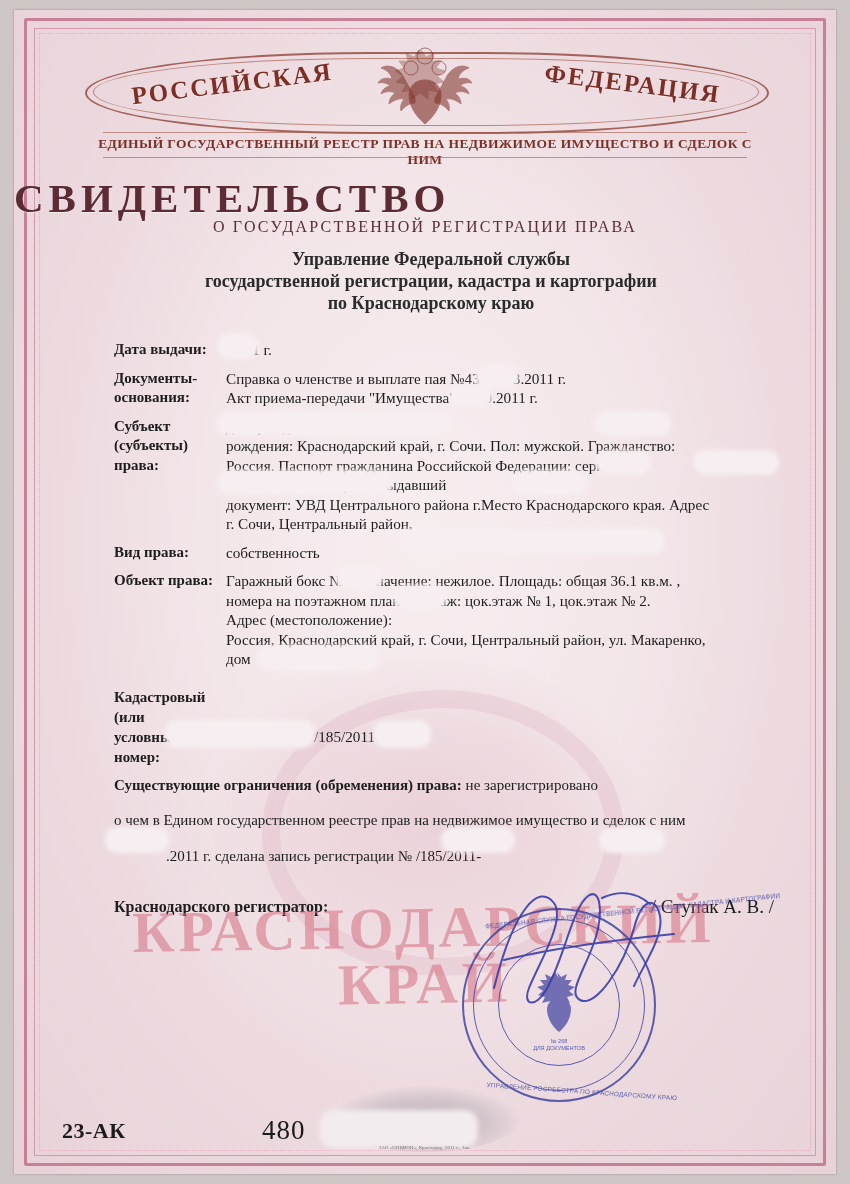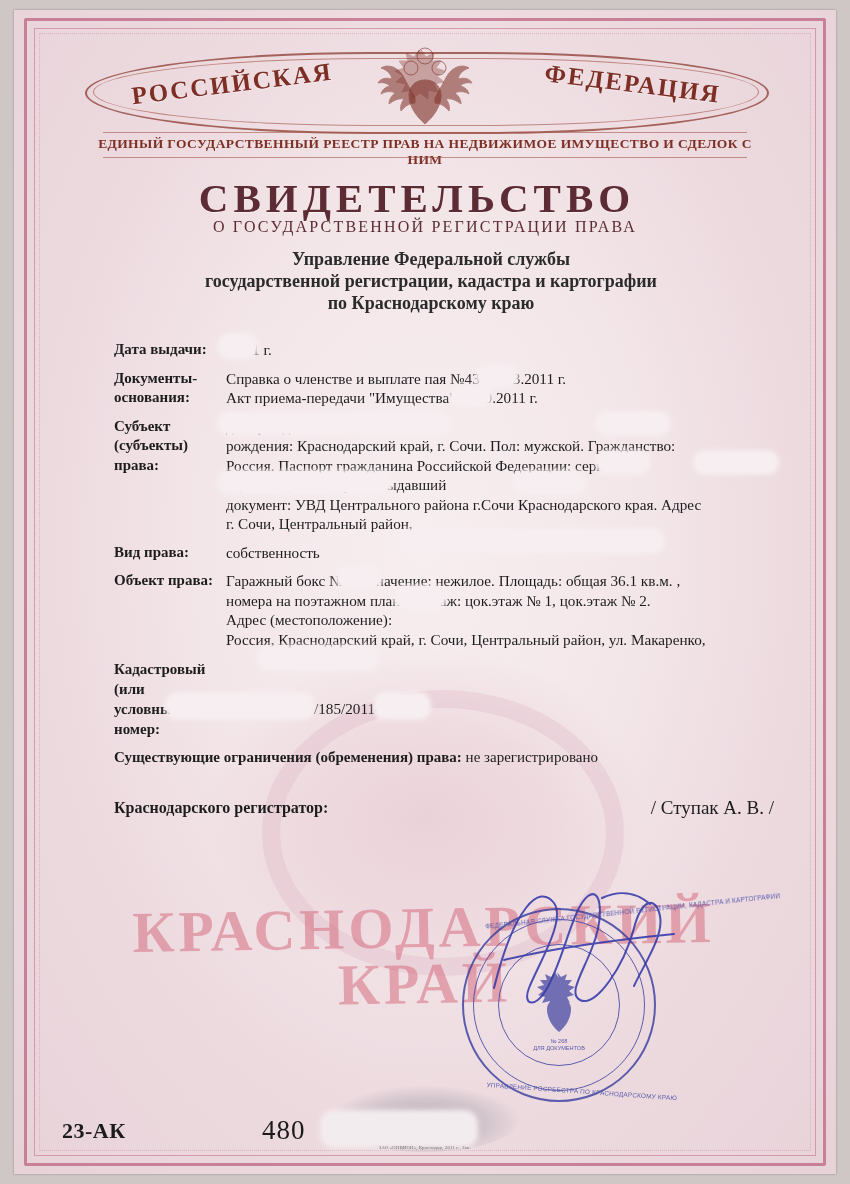--- a/index.html
+++ b/index.html
@@ -158,21 +158,21 @@
     top: 113px;
     border-top: 1px solid #a4584a;
     opacity: .6;
   }
 
   
   .title-main {
     position: absolute;
     left: 0; right: 16px;
     top: 164px;
-    text-align: center;
+    text-align: left;
     font-size: 41px;
     font-weight: bold;
     letter-spacing: 5px;
     color: #5c2b33;
     text-shadow: 0 1px 0 rgba(255,255,255,.5);
   }
   .title-sub {
     position: absolute;
     left: 0; right: 0;
     top: 208px;
@@ -212,21 +212,21 @@
     font-weight: bold;
     font-size: 15px;
     line-height: 19.5px;
   }
   .row .val {
     flex: 1;
     position: relative;
   }
   .val p { margin: 0; }
 
-  .cad-row { margin-top: 10px; gap: 24px; }
+  .cad-row { margin-top: 18px; gap: 24px; }
   .cad-row .lab { line-height: 20px; }
 
   .restrict {
     font-weight: bold;
     font-size: 15px;
     margin-top: 2px;
   }
   .restrict span.norm { font-weight: normal; }
 
   .record {
@@ -473,21 +473,21 @@
         <div class="lab">
           <div>Субъект</div>
           <div>(субъекты)</div>
           <div>права:</div>
         </div>
         <div class="val">
           <p>                                                      дата рождения:                  г. Место</p>
           <p>рождения: Краснодарский край, г. Сочи. Пол: мужской. Гражданство:</p>
           <p>Россия. Паспорт гражданина Российской Федерации: серия              №</p>
           <p>                                    , дата выдачи:                    г. Орган, выдавший</p>
-          <p>документ: УВД Центрального района г.Сочи Краснодарского края. Адрес</p>
+          <p>документ: УВД Центрального района г.Место Краснодарского края. Адрес</p>
           <p>г. Сочи, Центральный район,</p>
           <div class="wipe" style="left:-6px;top:-3px;width:228px;height:19px;"></div>
           <div class="wipe" style="left:372px;top:-3px;width:70px;height:19px;"></div>
           <div class="wipe" style="left:372px;top:36px;width:50px;height:19px;"></div>
           <div class="wipe" style="left:470px;top:36px;width:80px;height:19px;"></div>
           <div class="wipe" style="left:-6px;top:56px;width:170px;height:19px;"></div>
           <div class="wipe" style="left:288px;top:56px;width:70px;height:19px;"></div>
           <div class="wipe" style="left:176px;top:114px;width:260px;height:20px;"></div>
         </div>
       </div>
@@ -497,20 +497,21 @@
         <div class="val">собственность</div>
       </div>
 
       <div class="row">
         <div class="lab">Объект права:</div>
         <div class="val">
           <p>Гаражный бокс №      , назначение: нежилое. Площадь: общая 36.1 кв.м. ,</p>
           <p>номера на поэтажном плане:      . Этаж: цок.этаж № 1, цок.этаж № 2.</p>
           <p>Адрес (местоположение):</p>
           <p>Россия, Краснодарский край, г. Сочи, Центральный район, ул. Макаренко,</p>
+          <p>дом</p>
           <div class="wipe" style="left:112px;top:-3px;width:42px;height:19px;"></div>
           <div class="wipe" style="left:170px;top:17px;width:48px;height:19px;"></div>
           <div class="wipe" style="left:34px;top:77px;width:116px;height:20px;"></div>
         </div>
       </div>
 
       <div class="row cad-row">
         <div class="lab">
           <div>Кадастровый</div>
           <div>(или</div>
@@ -522,20 +523,27 @@
           <div class="wipe" style="left:-82px;top:36px;width:144px;height:22px;"></div>
           <div class="wipe" style="left:126px;top:36px;width:52px;height:22px;"></div>
         </div>
       </div>
 
       <div class="restrict">
         <span>Существующие ограничения (обременения) права:</span>
         <span class="norm">не зарегистрировано</span>
       </div>
 
+      <div class="record" style="position:relative;">
+        <p>о чем в Едином государственном реестре прав на недвижимое имущество и сделок с ним</p>
+        <p style="margin-left:52px;">.2011 г. сделана запись регистрации №             /185/2011-</p>
+        <div class="wipe" style="left:-6px;top:20px;width:58px;height:20px;"></div>
+        <div class="wipe" style="left:330px;top:20px;width:68px;height:20px;"></div>
+        <div class="wipe" style="left:488px;top:20px;width:60px;height:20px;"></div>
+      </div>
 
       <div class="registrar">
         <span>Краснодарского регистратор:</span>
         <span class="name">/ Ступак А. В. /</span>
       </div>
 
     </div>
 
     <div class="wm">
       <div>КРАСНОДАРСКИЙ</div>

